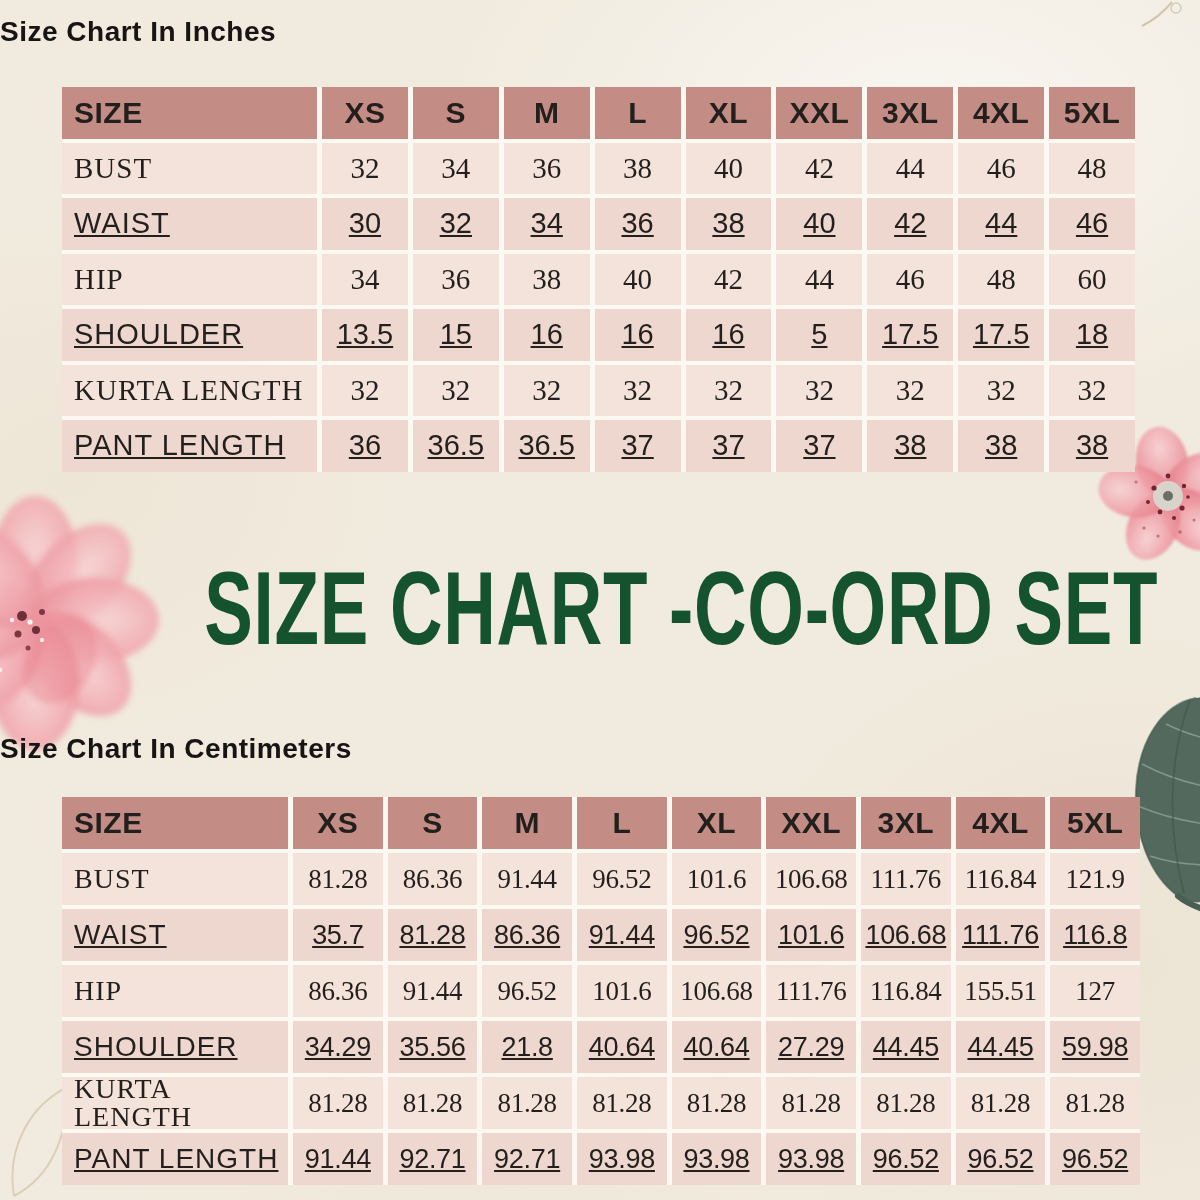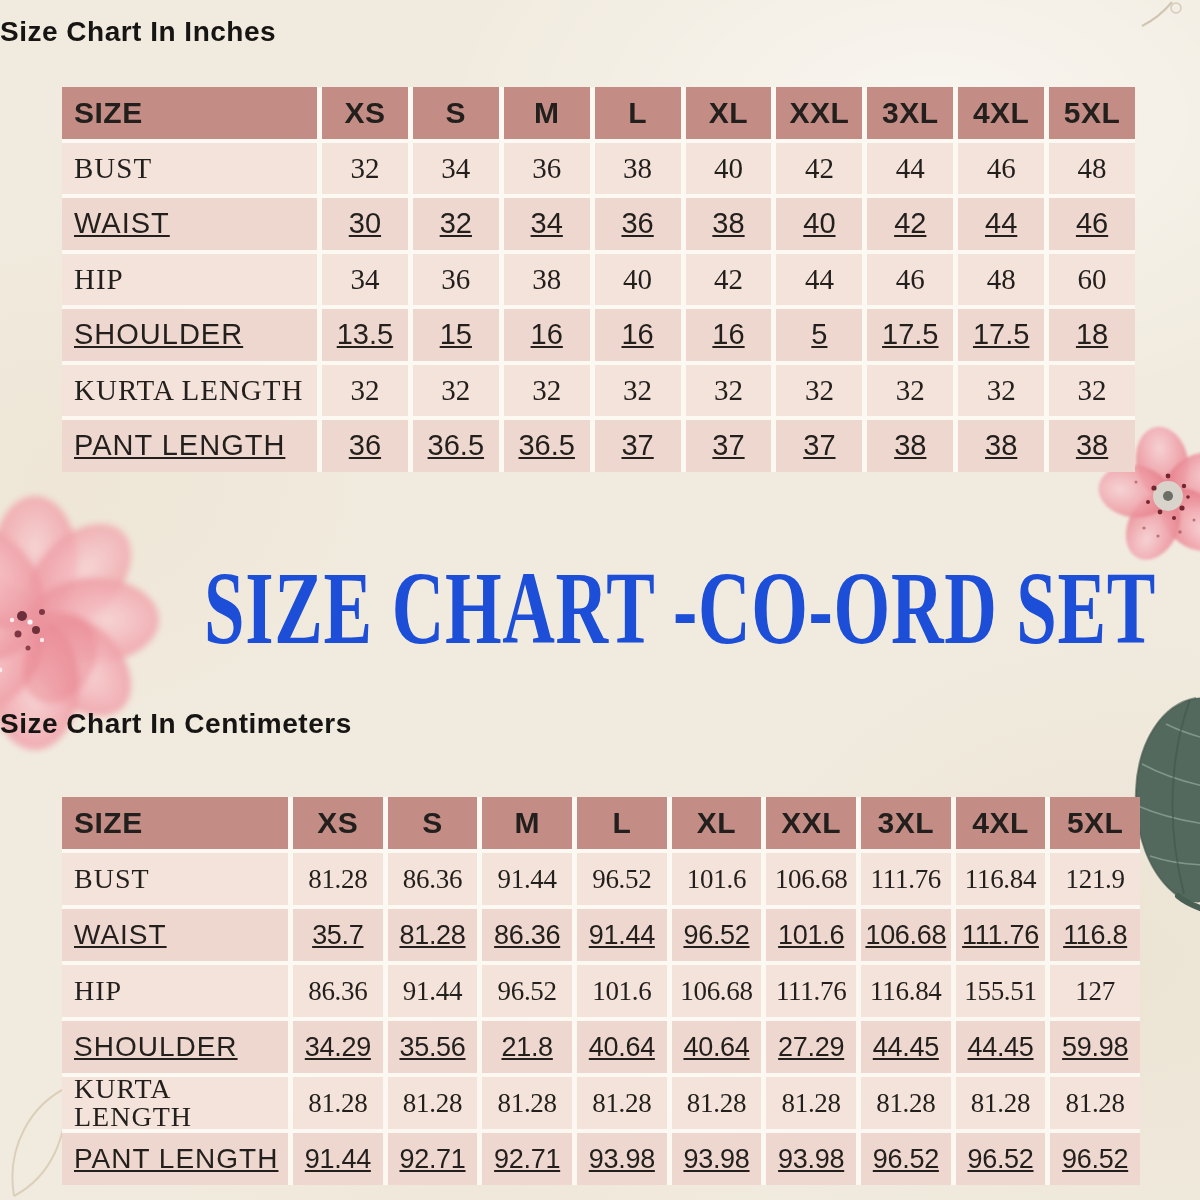--- a/index.html
+++ b/index.html
@@ -11,24 +11,24 @@
       radial-gradient(700px 420px at 78% 10%, rgba(255,255,255,.55), rgba(255,255,255,0) 70%),
       radial-gradient(520px 420px at 6% 40%, rgba(235,224,205,.5), rgba(235,224,205,0) 70%),
       radial-gradient(640px 520px at 94% 80%, rgba(229,219,199,.45), rgba(229,219,199,0) 70%),
       radial-gradient(620px 420px at 40% 96%, rgba(237,227,209,.4), rgba(237,227,209,0) 70%);
   }
   .section-title{
     position:absolute;left:0;width:100%;text-align:left;
     font-weight:bold;color:#171513;font-size:28px;letter-spacing:.5px;z-index:3;
   }
   #inches-title{top:16px;}
-  #cm-title{top:708px;}
+  #cm-title{top:733px;}
   #main-title{
     position:absolute;top:556px;left:0;width:100%;text-align:left;
-    font-size:104px;font-weight:bold;color:#1d4ed8;white-space:nowrap;z-index:3;line-height:1;font-family:Liberation Serif, serif;
+    font-size:104px;font-weight:bold;color:#14532d;white-space:nowrap;z-index:3;line-height:1;
   }
   #main-title .stretch{display:inline-block;transform:scaleX(.70);transform-origin:center;letter-spacing:1px;}
 
   .size-table{
     position:absolute;display:grid;gap:4px 5px;
     background:rgba(252,249,242,.95);z-index:2;
   }
   #inches-table{left:62px;top:87px;width:1073px;grid-template-columns:255px repeat(9,1fr);grid-auto-rows:51.5px;}
   #cm-table{left:62px;top:797px;width:1078px;grid-template-columns:226px repeat(9,1fr);grid-auto-rows:52px;}
 

